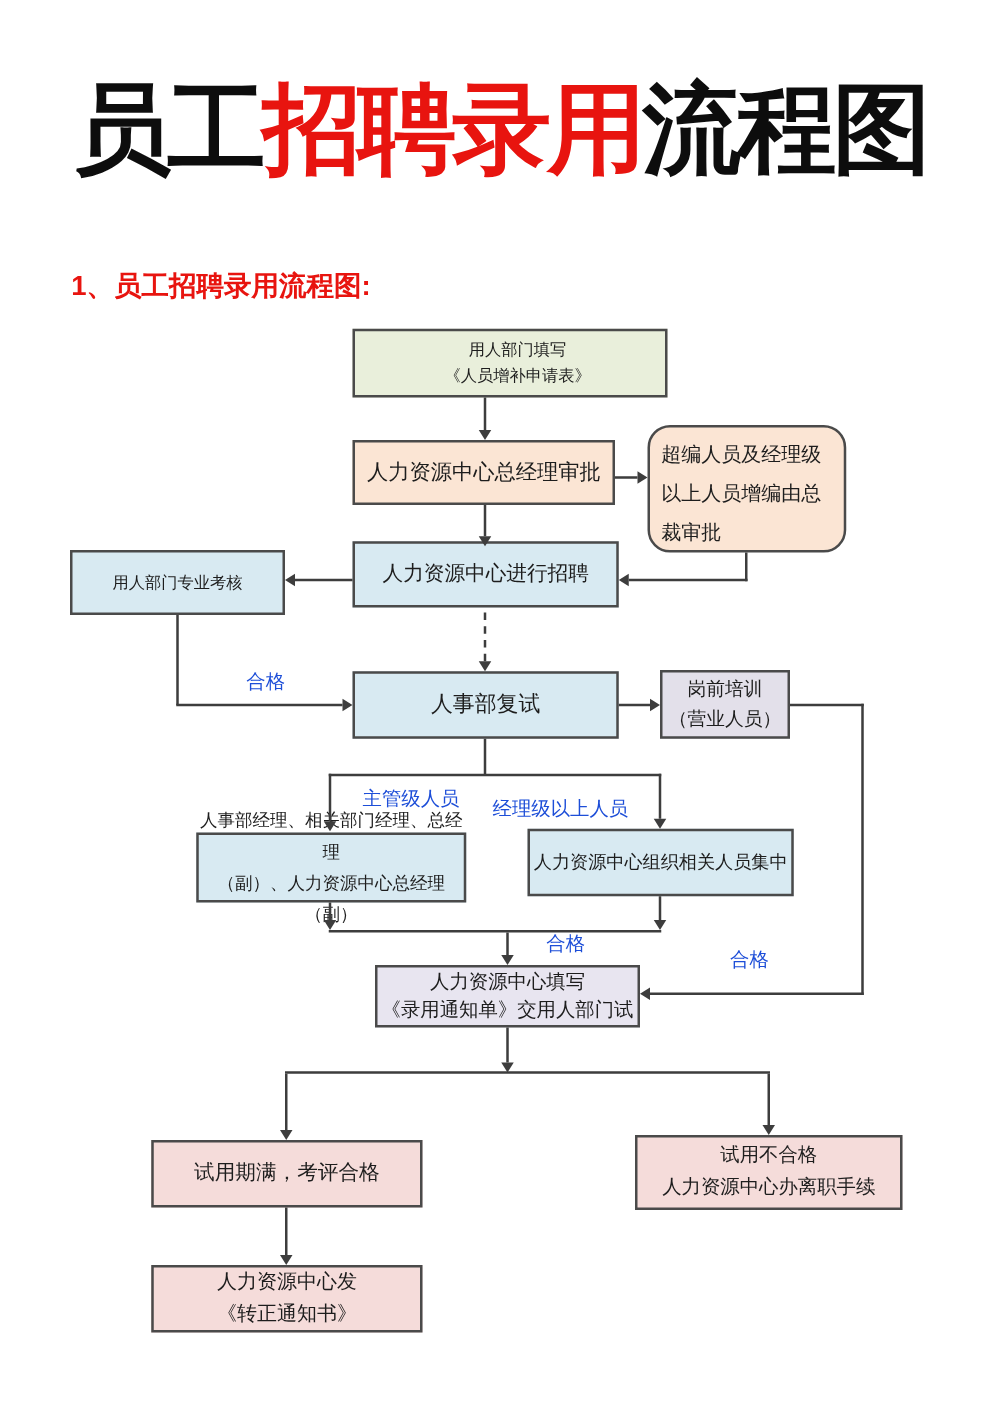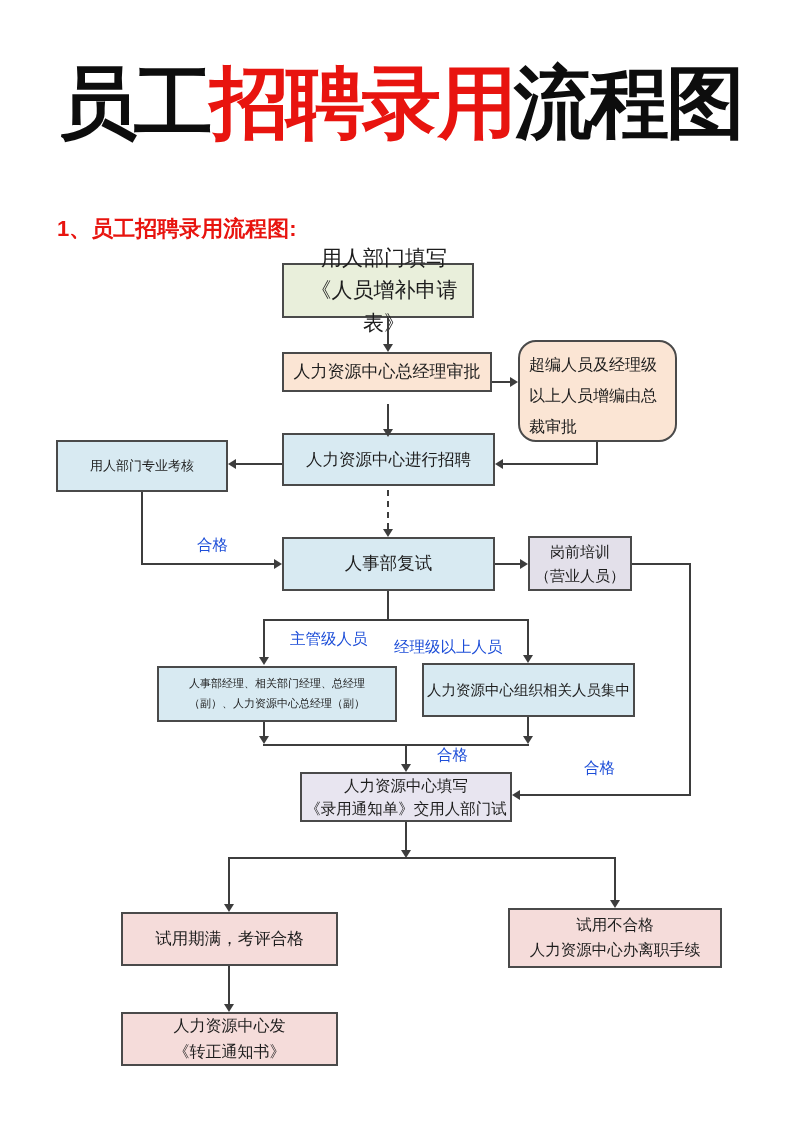--- a/index.html
+++ b/index.html
@@ -38,26 +38,26 @@
 </style>
 </head>
 <body>
 
 <div class="canvas">
 
   <div class="title"><span>员工</span><span class="hl">招聘录用</span><span>流程图</span></div>
 
   <div class="heading">1、员工招聘录用流程图:</div>
 
-  <div class="node green" style="left:282px;top:263px;width:192px;height:55px;font-size:21px;padding-left:12px;">
+  <div class="node green" style="left:282px;top:263px;width:252px;height:55px;font-size:13px;padding-left:12px;">
     <span>用人部门填写</span>
     <span>《人员增补申请表》</span>
   </div>
 
-  <div class="node peach" style="left:282px;top:352px;width:210px;height:40px;font-size:17px;">
+  <div class="node peach" style="left:282px;top:352px;width:210px;height:52px;font-size:17px;">
     <span>人力资源中心总经理审批</span>
   </div>
 
   <div class="node peach leftalign" style="left:518px;top:340px;width:159px;height:102px;font-size:16px;line-height:31px;justify-content:space-between;padding-top:7px;border-radius:18px;">
     <span>超编人员及经理级</span>
     <span>以上人员增编由总</span>
     <span>裁审批</span>
   </div>
 
   <div class="node blue" style="left:56px;top:440px;width:172px;height:52px;font-size:13px;">
@@ -70,21 +70,21 @@
 
   <div class="node blue" style="left:282px;top:537px;width:213px;height:54px;font-size:17.5px;">
     <span>人事部复试</span>
   </div>
 
   <div class="node lav" style="left:528px;top:536px;width:104px;height:55px;font-size:15px;line-height:1.55;">
     <span>岗前培训</span>
     <span>（营业人员）</span>
   </div>
 
-  <div class="node blue" style="left:157px;top:666px;width:240px;height:56px;font-size:11px;line-height:1.8;">
+  <div class="node blue" style="left:157px;top:666px;width:216px;height:56px;font-size:14px;line-height:1.8;">
     <span>人事部经理、相关部门经理、总经理</span>
     <span>（副）、人力资源中心总经理（副）</span>
   </div>
 
   <div class="node blue" style="left:422px;top:663px;width:213px;height:54px;font-size:14.5px;">
     <span>人力资源中心组织相关人员集中</span>
   </div>
 
   <div class="node lavl" style="left:300px;top:772px;width:212px;height:50px;font-size:15.5px;line-height:1.5;">
     <span>人力资源中心填写</span>

